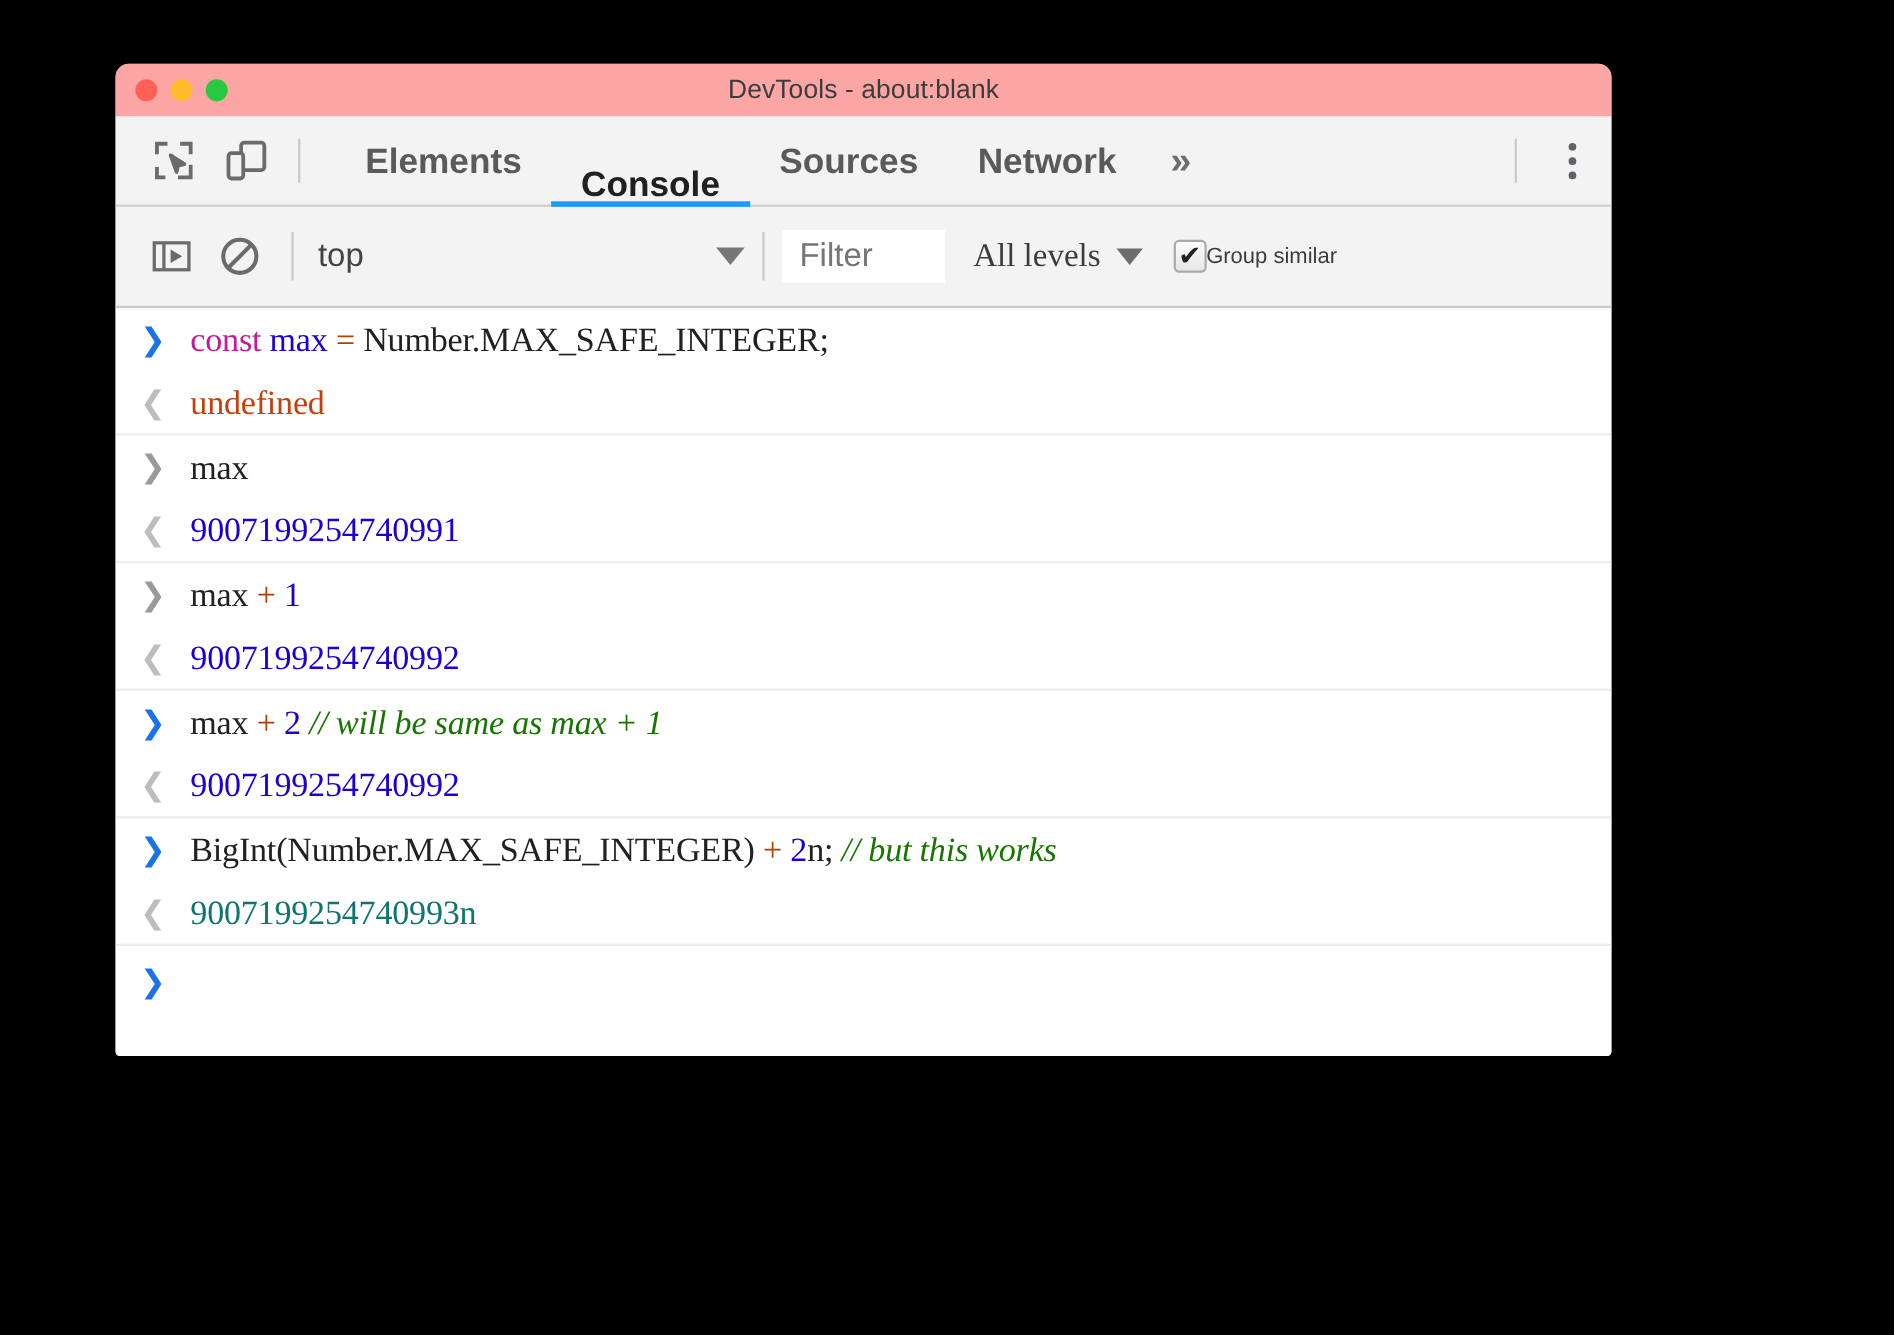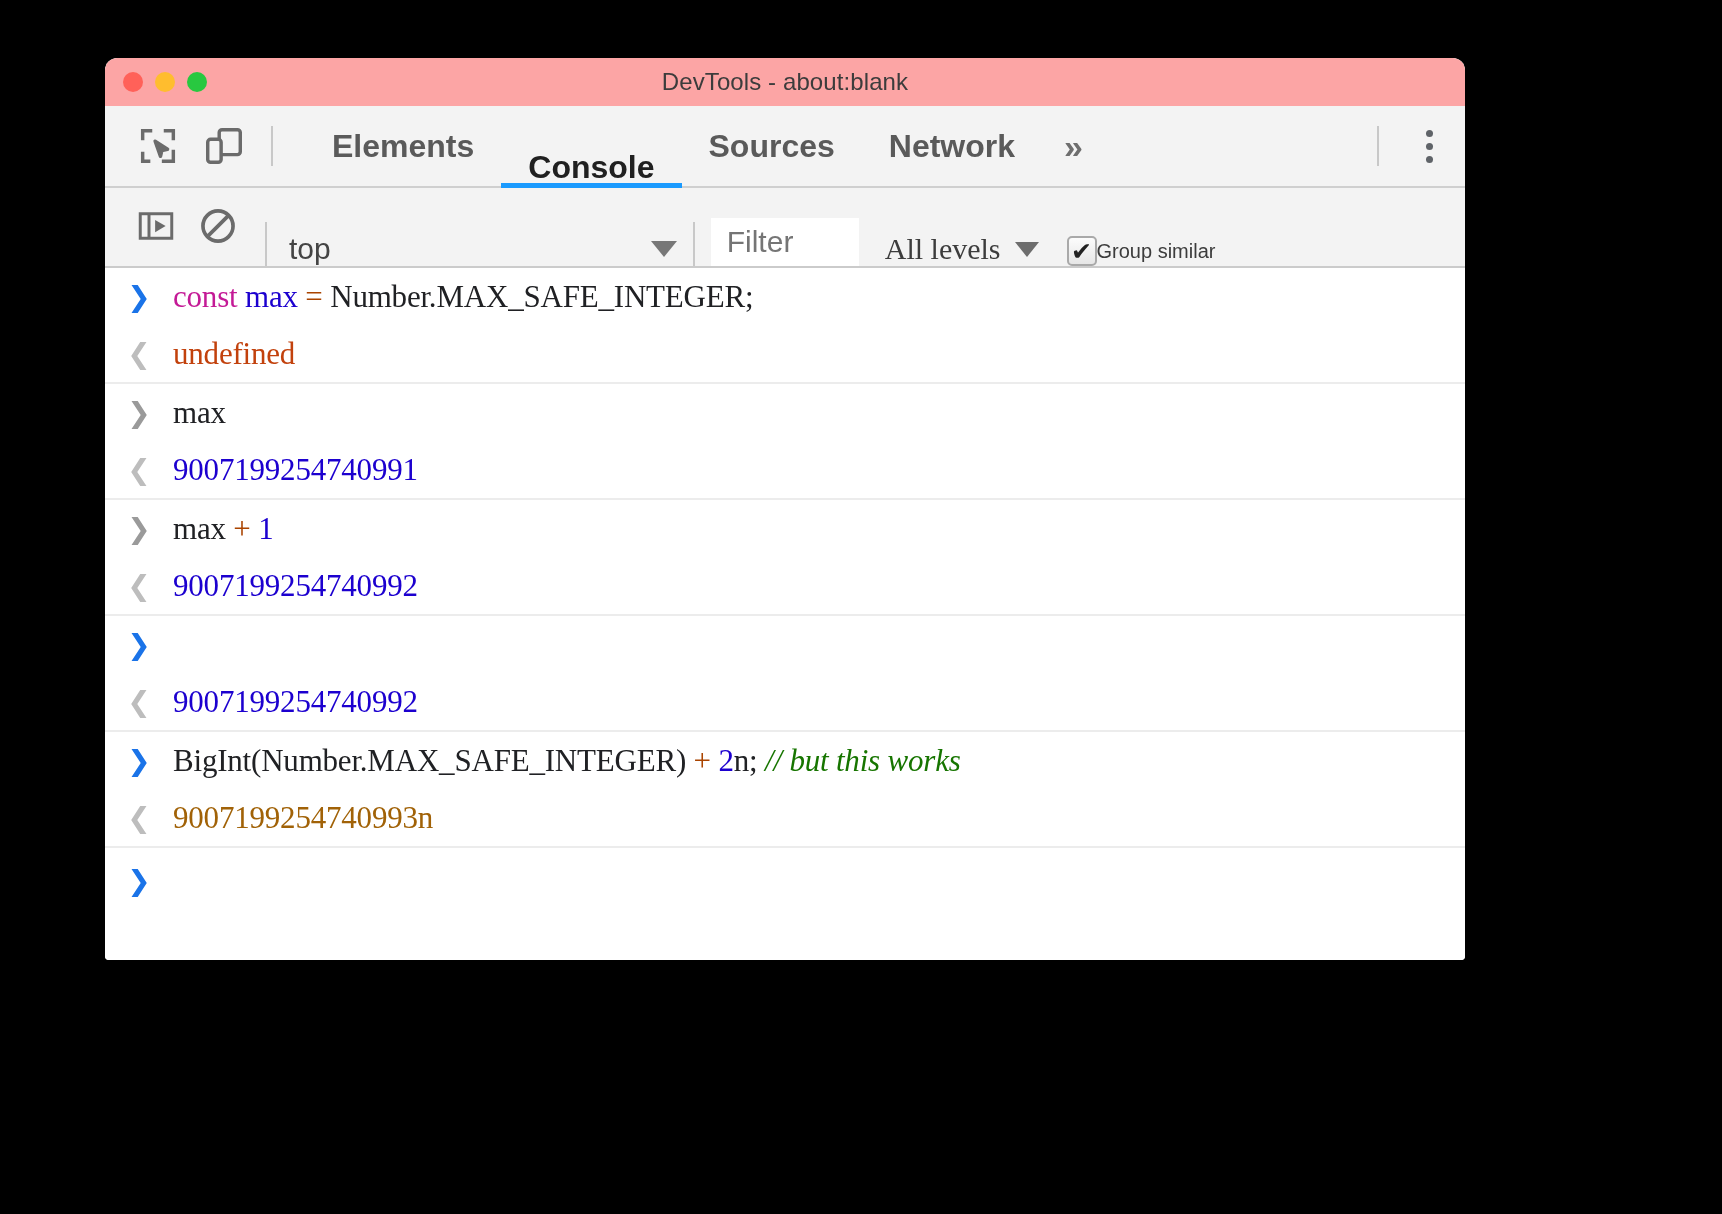--- a/index.html
+++ b/index.html
@@ -104,25 +104,25 @@
     width: 72px;
     display: flex; flex-direction: column;
     align-items: center; justify-content: center;
     gap: 6px;
     cursor: pointer;
   }
   .kebab i { width: 7px; height: 7px; border-radius: 50%; background: #5f6368; display:block; }
 
   
   .conbar {
-    height: 80px;
+    height: 92px;
     background: #f3f3f3;
     border-bottom: 2px solid #cbcbcb;
     display: flex;
-    align-items: flex-end;
+    align-items: center;
     flex: 0 0 auto;
   }
   .cb-icon {
     width: 62px; height: 80px;
     display: flex; align-items: center; justify-content: center;
     cursor: pointer;
   }
   .cb-icon:first-child { margin-left: 20px; }
   .vdiv2 {
     width: 2px; height: 44px;
@@ -219,21 +219,21 @@
     color: #202124;
     font-family: Liberation Serif, serif;
   }
   .kw   { color: #c41a96; }
   .ident{ color: #1c00cf; }
   .op   { color: #aa4400; }
   .num  { color: #1c00cf; }
   .cmt  { color: #177500; font-style: italic; }
   .plain{ color: #202124; }
   .undef{ color: #c2410c; }
-  .bignum { color: #a16207; }
+  .bignum { color: #0f766e; }
   .prompt-row { min-height: 64px; }
 </style>
 </head>
 <body>
 
 <div id="window">
 
   <div class="titlebar">
     <div class="traffic">
       <span class="light red"></span>
@@ -360,20 +360,21 @@
       </div>
       <div class="row">
         <span class="gutter out">❮</span>
         <span class="code num">9007199254740992</span>
       </div>
     </div>
 
     <div class="group">
       <div class="row">
         <span class="gutter in active">❯</span>
+        <span class="code"><span class="plain">max </span><span class="op">+</span><span class="plain"> </span><span class="num">2</span><span class="plain"> </span><span class="cmt">// will be same as max + 1</span></span>
       </div>
       <div class="row">
         <span class="gutter out">❮</span>
         <span class="code num">9007199254740992</span>
       </div>
     </div>
 
     <div class="group">
       <div class="row">
         <span class="gutter in active">❯</span>

